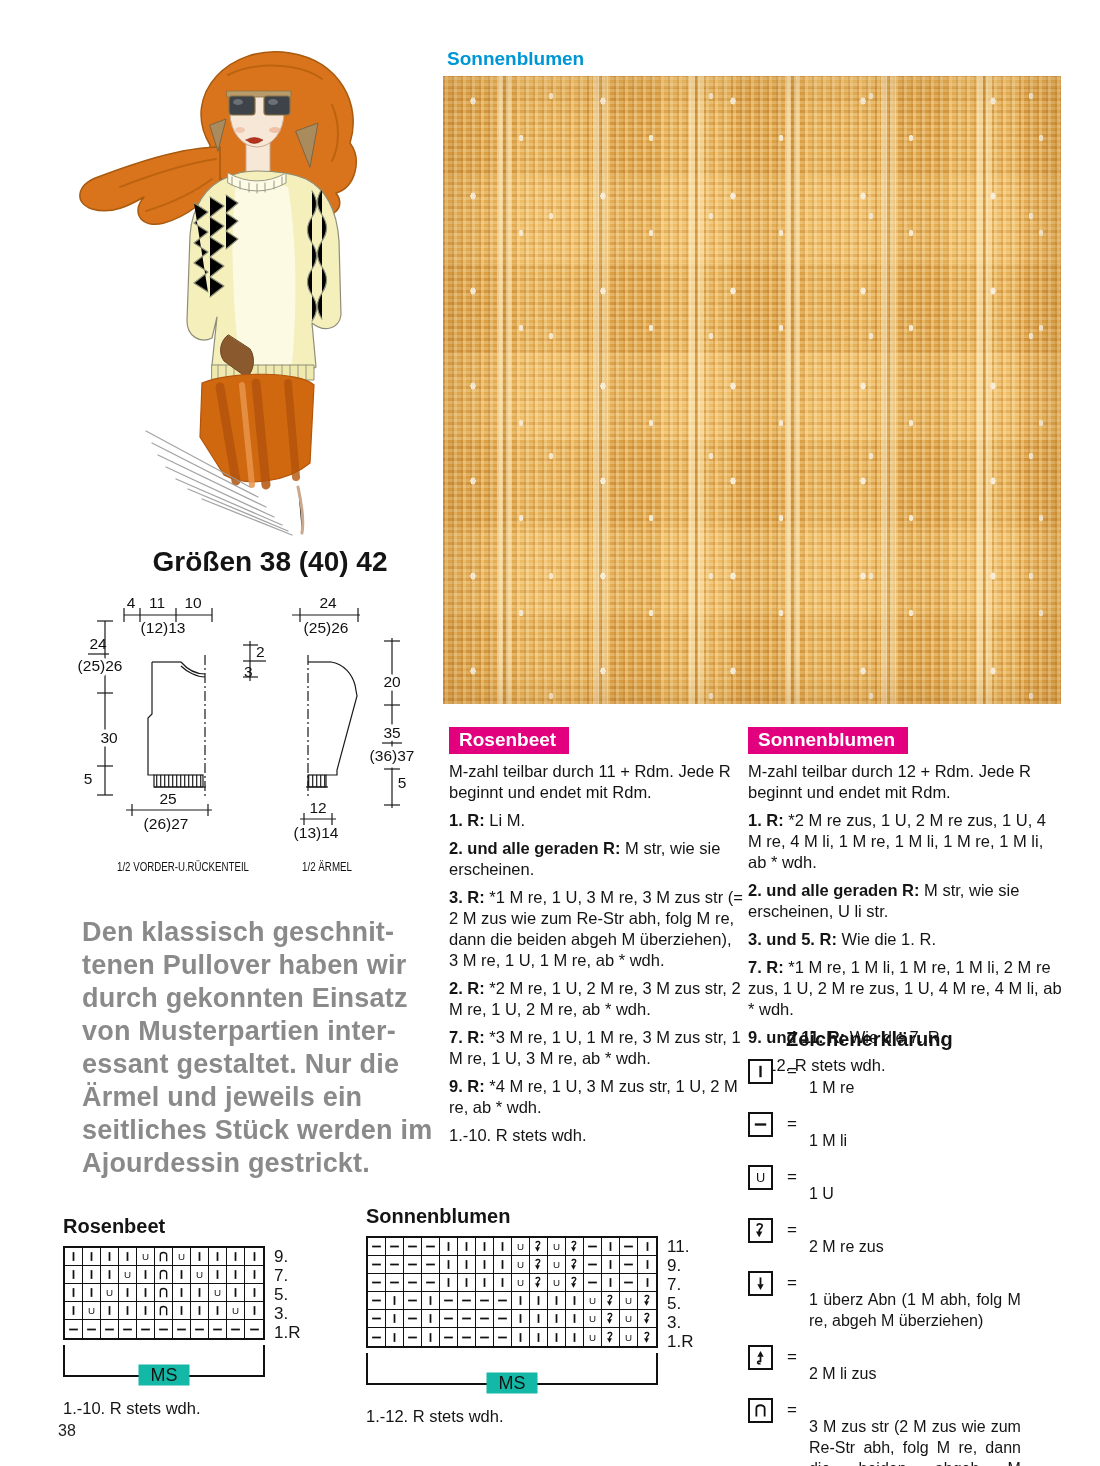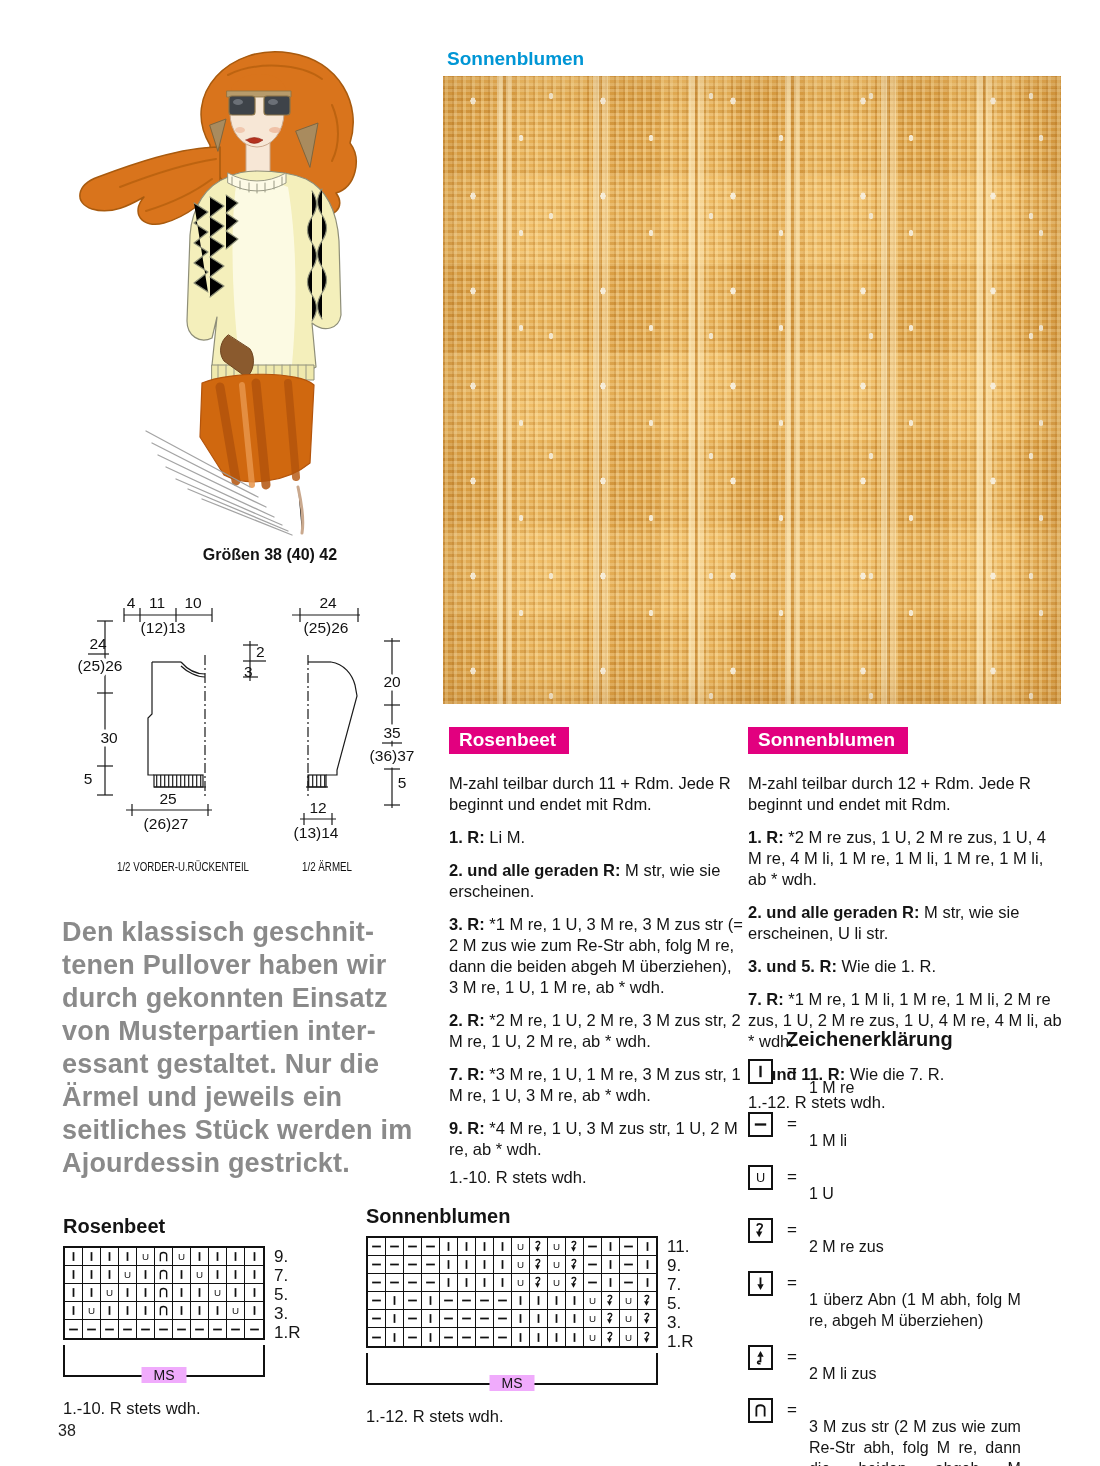--- a/index.html
+++ b/index.html
@@ -5,30 +5,30 @@
   html,body{margin:0;padding:0;background:#e9e9e9;}
   *{box-sizing:border-box;}
   .page{position:relative;width:1100px;height:1466px;background:#ffffff;margin:0 auto;
         font-family:"Liberation Sans",sans-serif;color:#141414;overflow:hidden;}
   .abs{position:absolute;}
 
   
   .photo-label{font-size:19px;font-weight:bold;color:#0096d5;}
   .plabel{display:inline-block;background:#e2007f;color:#fff;font-weight:bold;font-size:19px;
           padding:2px 13px 3px 10px;margin-bottom:7px;}
-  .sizes-caption{font-size:16px;font-weight:bold;text-align:center;}
+  .sizes-caption{font-size:28px;font-weight:bold;text-align:center;}
   .chart-title{font-size:20px;font-weight:bold;margin:0 0 8px 0;}
   .legend-title{font-size:20px;font-weight:bold;margin:0 0 8px 38px;}
   .pagenum{font-size:16px;color:#222;}
 
   
-  .intro-text{font-size:27px;line-height:33px;font-weight:bold;color:#8a8a8a;letter-spacing:.2px;}
+  .intro-text{font-size:27px;line-height:33px;font-weight:bold;color:#8a8a8a;letter-spacing:.2px;margin-left:20px;}
 
   
-  .pat p{margin:12px 0 7px 0;font-size:16.5px;line-height:21px;}
+  .pat p{margin:0 0 7px 0;font-size:16.5px;line-height:21px;}
   .pat p b{font-weight:bold;}
   .pat .outro{margin-top:3px;}
 
   
   .photo{background-color:#eab052;
     background-image:
       radial-gradient(ellipse 4.5px 6px at 30px 25px, #f6ecd8 0 55%, rgba(246,236,216,0) 62%),
       radial-gradient(ellipse 4px 5.5px at 78px 62px, #f4e9d2 0 55%, rgba(244,233,210,0) 62%),
       radial-gradient(ellipse 4px 5.5px at 108px 20px, #f2e6cc 0 55%, rgba(242,230,204,0) 62%),
       repeating-linear-gradient(90deg, rgba(255,242,205,.0) 0 54px, rgba(255,242,205,.55) 54px 60px, rgba(171,104,24,.28) 60px 63px, rgba(255,238,195,.5) 63px 69px, rgba(255,242,205,0) 69px 96px),
@@ -53,22 +53,22 @@
   .grid{display:grid;border:2px solid #111;background:#fff;width:max-content;}
   .cell{width:18px;height:18px;border-right:1px solid #111;border-bottom:1px solid #111;
         display:flex;align-items:center;justify-content:center;}
   .cell.last-col{border-right:none;}
   .cell.last-row{border-bottom:none;}
   .cell svg{width:13px;height:13px;display:block;}
   .row-labels{display:flex;flex-direction:column;margin-left:9px;padding-top:1px;}
   .row-label{height:19px;line-height:19px;font-size:17px;}
   .ms{position:relative;height:32px;margin-top:5px;border-left:2px solid #111;
       border-right:2px solid #111;border-bottom:2px solid #111;}
-  .ms-label{position:absolute;left:50%;bottom:0;transform:translate(-50%,50%);background:#f0abfc;
-            padding:0 12px;font-size:14px;}
+  .ms-label{position:absolute;left:50%;bottom:0;transform:translate(-50%,50%);background:#14b8a6;
+            padding:0 12px;font-size:18px;}
   .chart-outro{margin-top:22px;font-size:16.5px;}
 
   
   .schem text{font-size:15.5px;fill:#111;}
   .schem text.cap{font-size:13px;}
   .schem line,.schem path{stroke:#1a1a1a;stroke-width:1.2;fill:none;}
   .schem .halo{paint-order:stroke;stroke:#fff;stroke-width:7px;}
 </style>
 </head>
 <body>

